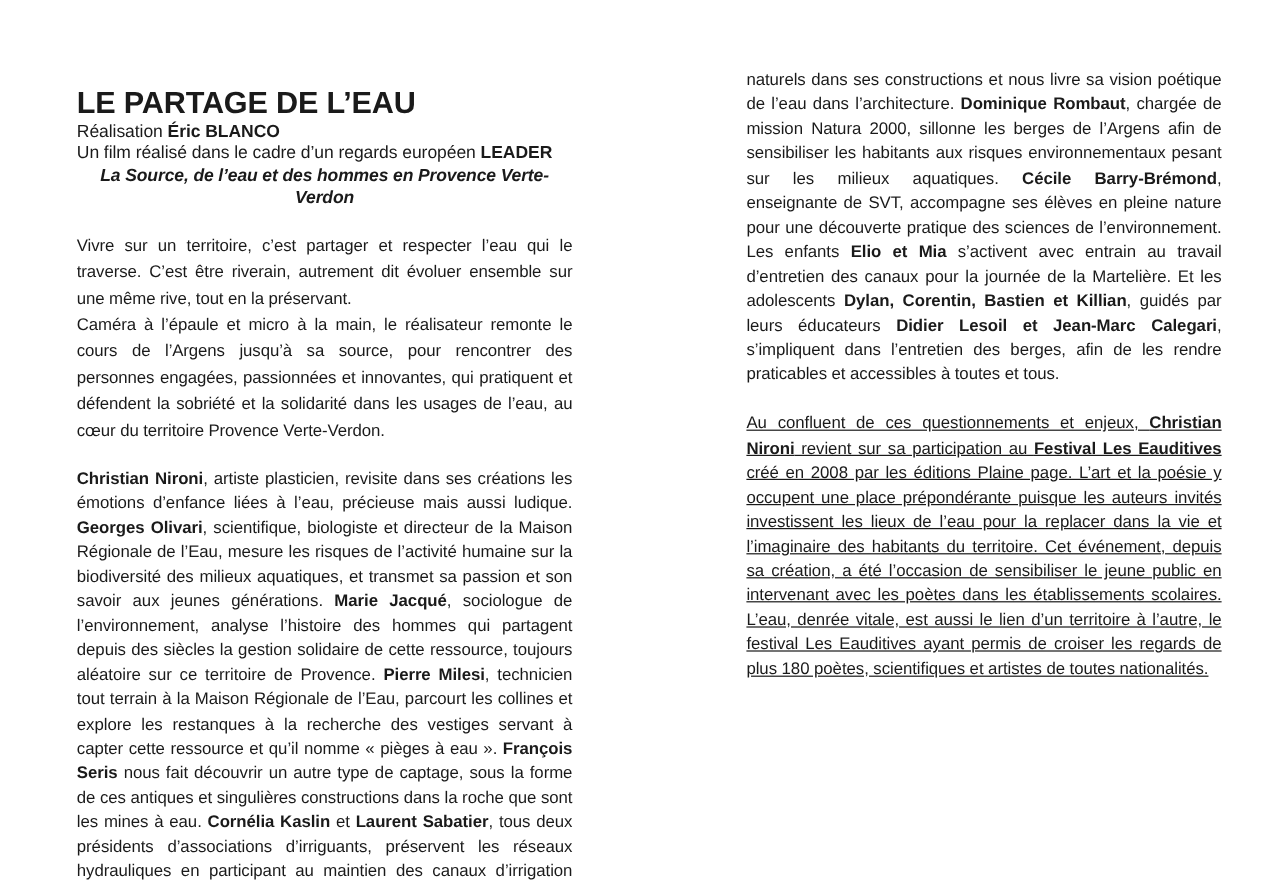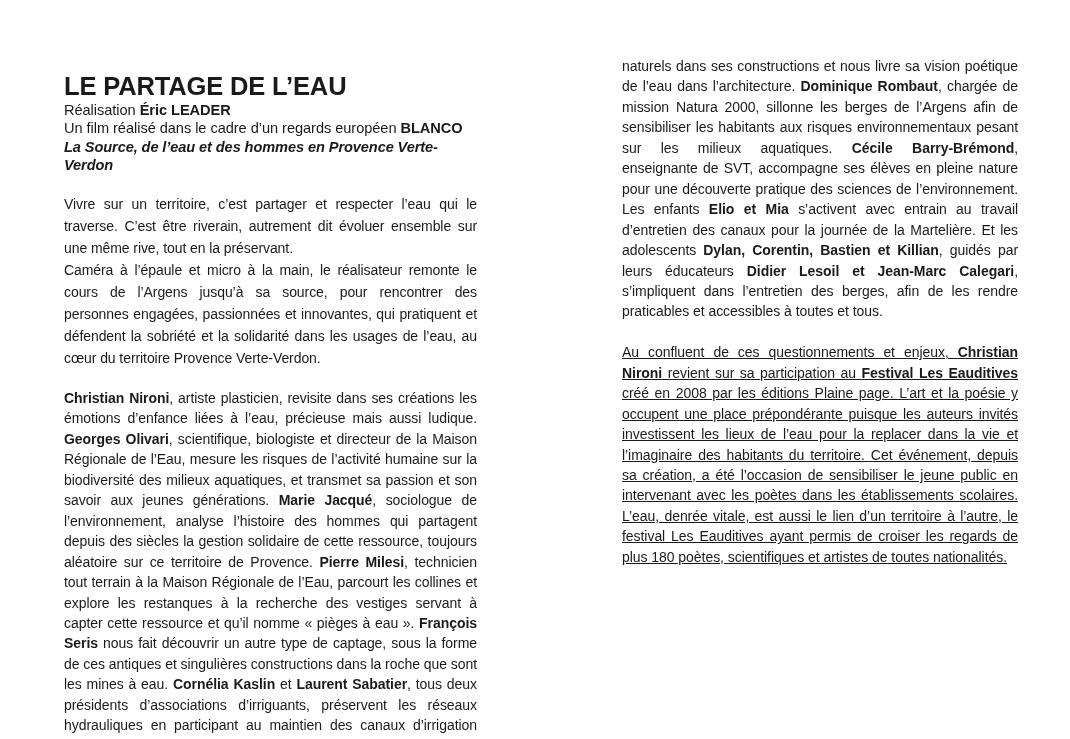--- a/index.html
+++ b/index.html
@@ -45,20 +45,21 @@
     line-height: 18.4px;
     margin: 0;
     letter-spacing: -0.05px;
   }
   .header-line b { font-weight: bold; }
 
   .header-line.italic {
     font-style: italic;
     font-weight: bold;
     letter-spacing: -0.1px;
+    text-align: center;
   }
 
   .intro {
     margin: 18px 0 0 0;
     font-size: 14px;
     line-height: 22.1px;
     text-align: justify;
     text-justify: inter-word;
     letter-spacing: -0.08px;
   }
@@ -98,25 +99,25 @@
 <body style="color: rgb(26, 26, 26); background: rgb(255, 255, 255);">
 
 <div class="page">
 
   <div class="col-left">
 
     <h1 class="doc-title">LE PARTAGE DE L’EAU</h1>
 
 
     <p class="header-line">
-      <span>Réalisation </span><b>Éric LEADER</b>
+      <span>Réalisation </span><b>Éric BLANCO</b>
     </p>
 
     <p class="header-line">
-      <span>Un film réalisé dans le cadre d’un regards européen </span><b>BLANCO</b>
+      <span>Un film réalisé dans le cadre d’un regards européen </span><b>LEADER</b>
     </p>
 
     <p class="header-line italic">La Source, de l’eau et des hommes en Provence Verte-Verdon</p>
 
     <div class="intro">
       <span class="para1">Vivre sur un territoire, c’est partager et respecter l’eau qui le traverse. C’est être riverain, autrement dit évoluer ensemble sur une même rive, tout en la préservant.</span>
       <span class="para2">Caméra à l’épaule et micro à la main, le réalisateur remonte le cours de l’Argens jusqu’à sa source, pour rencontrer des personnes engagées, passionnées et innovantes, qui pratiquent et défendent la sobriété et la solidarité dans les usages de l’eau, au cœur du territoire Provence Verte-Verdon.</span>
     </div>
 
     <div class="body-text"><b>Christian Nironi</b>, artiste plasticien, revisite dans ses créations les émotions d’enfance liées à l’eau, précieuse mais aussi ludique. <b>Georges Olivari</b>, scientifique, biologiste et directeur de la Maison Régionale de l’Eau, mesure les risques de l’activité humaine sur la biodiversité des milieux aquatiques, et transmet sa passion et son savoir aux jeunes générations. <b>Marie Jacqué</b>, sociologue de l’environnement, analyse l’histoire des hommes qui partagent depuis des siècles la gestion solidaire de cette ressource, toujours aléatoire sur ce territoire de Provence. <b>Pierre Milesi</b>, technicien tout terrain à la Maison Régionale de l’Eau, parcourt les collines et explore les restanques à la recherche des vestiges servant à capter cette ressource et qu’il nomme « pièges à eau ». <b>François Seris</b> nous fait découvrir un autre type de captage, sous la forme de ces antiques et singulières constructions dans la roche que sont les mines à eau. <b>Cornélia Kaslin</b> et <b>Laurent Sabatier</b>, tous deux présidents d’associations d’irriguants, préservent les réseaux hydrauliques en participant au maintien des canaux d’irrigation creusés autrefois par les paysans provençaux. <b>Yves Perret</b>, architecte respectueux de l’environnement, s’inspire des éléments</div>

